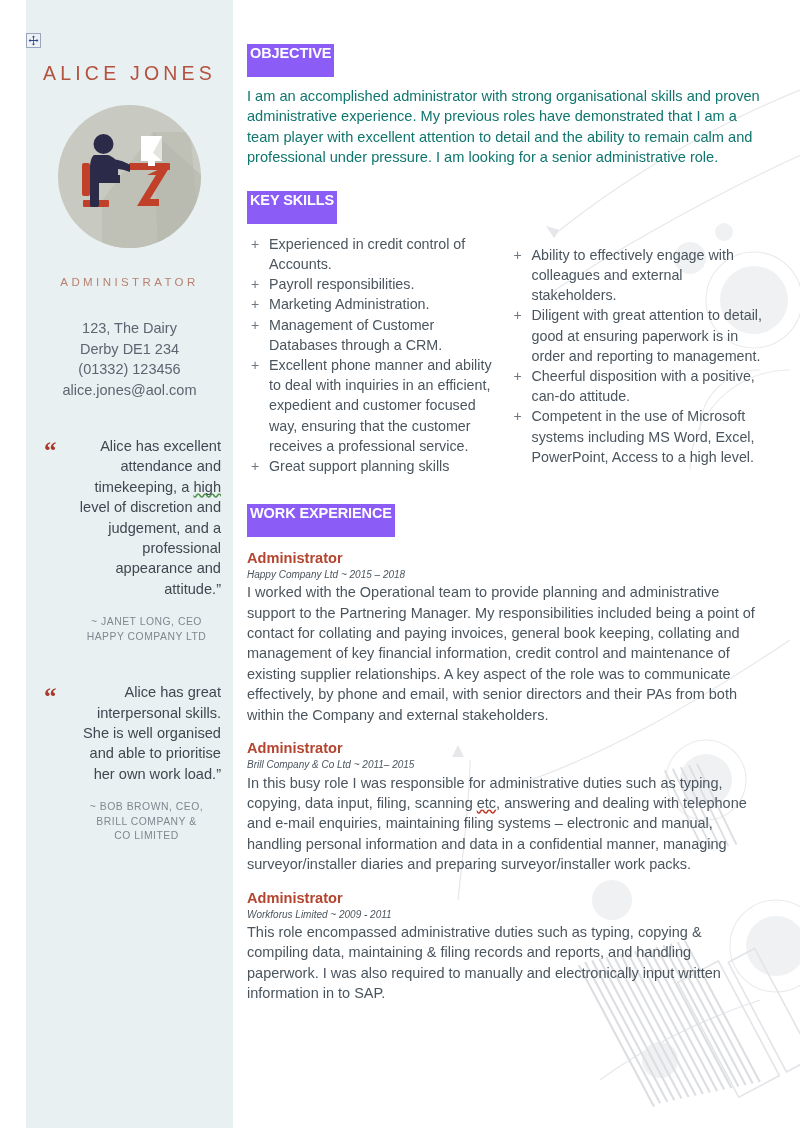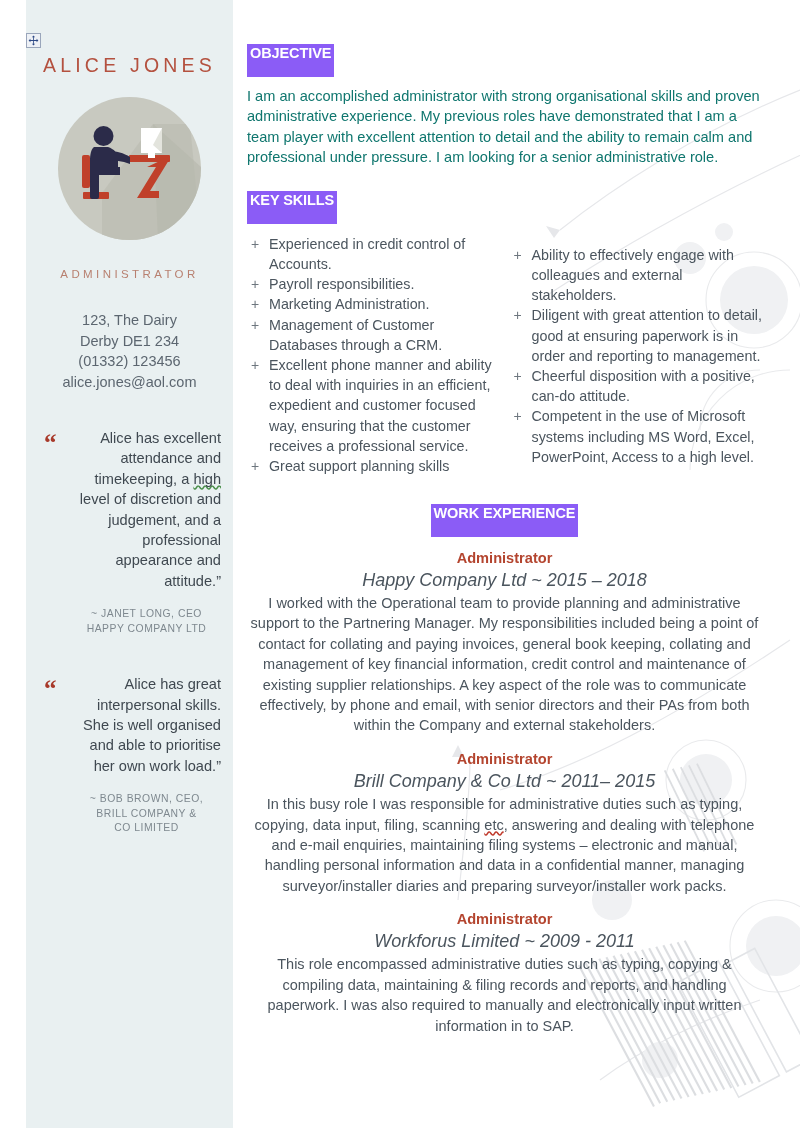--- a/index.html
+++ b/index.html
@@ -45,21 +45,21 @@
 
   
   .sidebar {
     position: absolute;
     left: 26px;
     top: 0;
     width: 207px;
     height: 1128px;
     background: #e9f0f1;
     z-index: 2;
-    padding: 8px 12px;
+    padding: 16px 12px;
   }
 
   .name {
     margin-top: 46px;
     text-align: center;
     font-size: 19.5px;
     letter-spacing: 4.2px;
     color: #b4513f;
     font-weight: 400;
     white-space: nowrap;
@@ -143,21 +143,21 @@
     color: #ffffff;
     font-size: 14.5px;
     font-weight: 700;
     letter-spacing: -0.1px;
     padding: 2px 3px 15px 3px;
     line-height: 1.08;
   }
 
   .sec-objective { margin-top: 44px; }
   .sec-skills { margin-top: 23px; }
-  .sec-work { margin-top: 28px; text-align: center; }
+  .sec-work { margin-top: 28px; }
 
   .body-text {
     margin-top: 9px;
     font-size: 14.6px;
     line-height: 20.6px;
     color: #0f766e;
   }
 
   
   .skills-cols {
@@ -188,21 +188,21 @@
   .job { margin-top: 14px; }
   .job.first { margin-top: 12px; }
 
   .job-role {
     font-size: 14.6px;
     font-weight: 700;
     color: #b4452f;
     line-height: 1.3;
   }
   .job-meta {
-    font-size: 18px;
+    font-size: 10px;
     font-style: italic;
     color: #4b555e;
     line-height: 1.35;
   }
   .job-desc {
     margin-top: 1px;
     font-size: 14.5px;
     line-height: 20.4px;
     color: #4b555e;
   }

